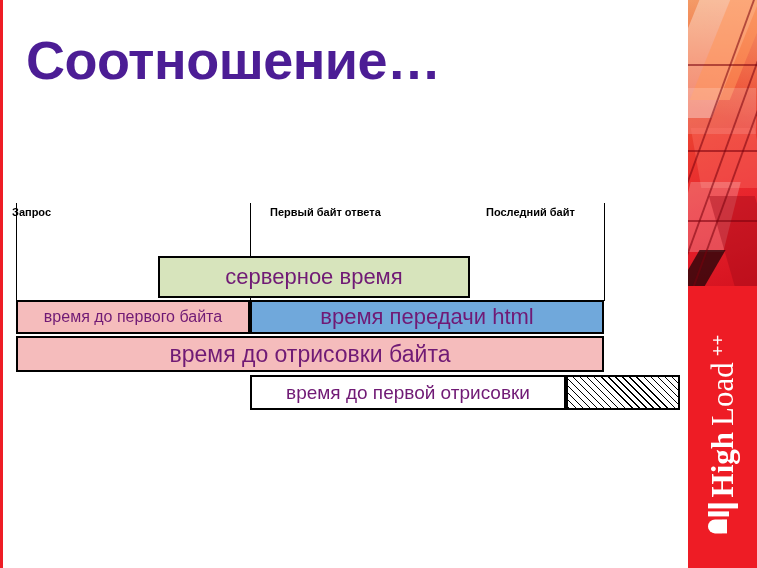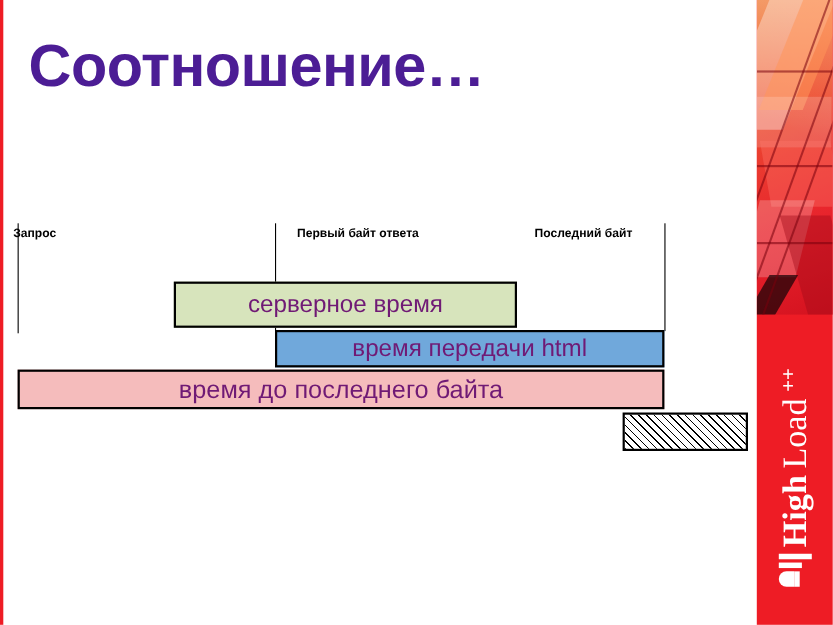--- a/index.html
+++ b/index.html
@@ -139,24 +139,26 @@
     <div class="guide" style="left:16px;top:203px;height:100px;"></div>
     <div class="guide" style="left:250px;top:203px;height:98px;"></div>
     <div class="guide" style="left:604px;top:203px;height:98px;"></div>
 
     <div class="guide-label" style="left:12px;top:206px;">Запрос</div>
     <div class="guide-label" style="left:254px;top:206px;padding-left:16px;">Первый байт ответа</div>
     <div class="guide-label" style="left:486px;top:206px;">Последний байт</div>
 
     <div class="bar bar-green" style="left:158px;top:256px;width:312px;height:42px;">серверное время</div>
 
+    <div class="bar bar-pink-small" style="left:16px;top:300px;width:234px;height:34px;">время до первого байта</div>
     <div class="bar bar-blue" style="left:250px;top:300px;width:354px;height:34px;">время передачи html</div>
 
-    <div class="bar bar-pink-wide" style="left:16px;top:336px;width:588px;height:36px;">время до последнего байта</div>
+    <div class="bar bar-pink-wide" style="left:16px;top:336px;width:588px;height:36px;">время до отрисовки байта</div>
 
+    <div class="bar bar-white" style="left:250px;top:375px;width:316px;height:35px;">время до первой отрисовки</div>
     <div class="bar bar-hatch" style="left:566px;top:375px;width:114px;height:35px;"></div>
 
   </div>
 
   <div id="sidebar">
 
     <div class="sidebar-art">
       <span class="shard s1"></span>
       <span class="shard s2"></span>
       <span class="shard s3"></span>

